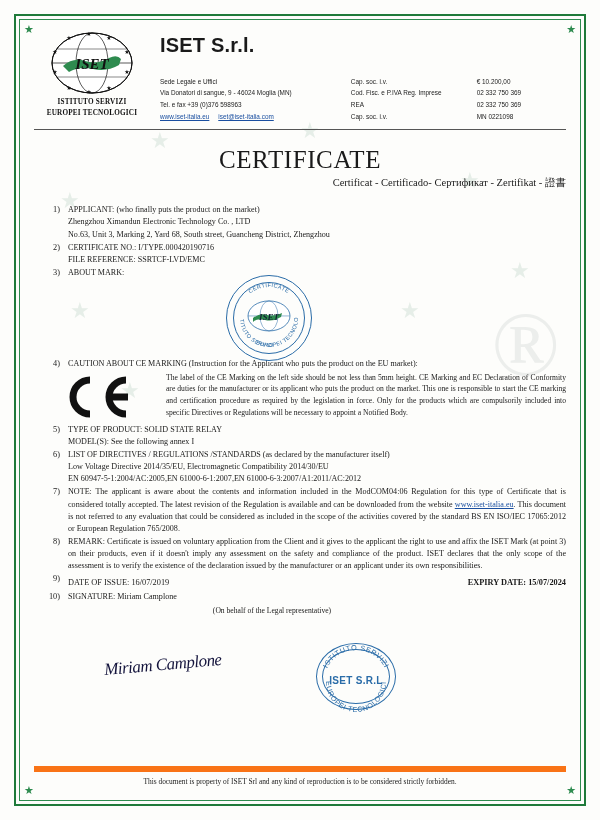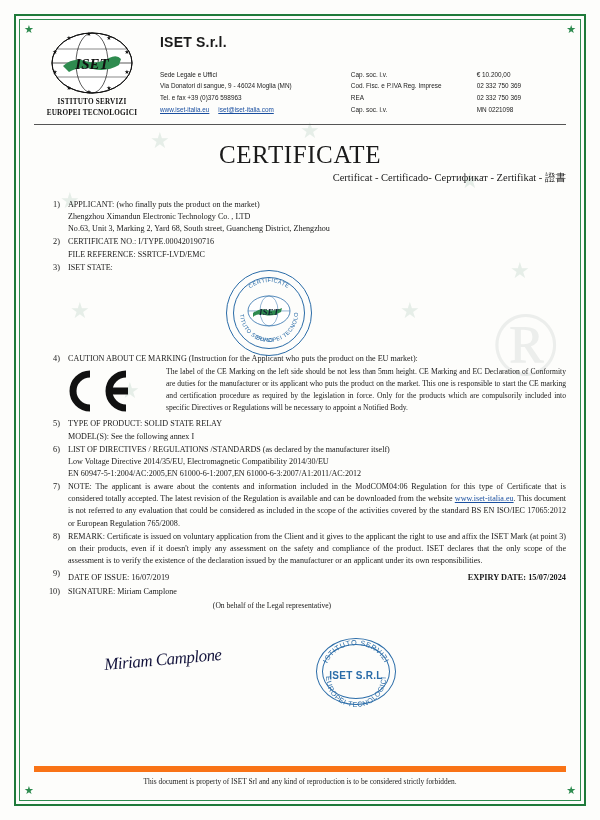--- a/index.html
+++ b/index.html
@@ -87,21 +87,21 @@
     letter-spacing: .2px;
     line-height: 1.25;
     margin-top: 2px;
     color: #111;
   }
   .header-right {
     flex: 1 1 auto;
     padding-top: 4px;
   }
   .company {
-    font-size: 14px;
+    font-size: 20px;
     font-weight: bold;
     font-family: "Liberation Sans", sans-serif;
     letter-spacing: .2px;
     margin-bottom: 19px;
   }
   .addr-table {
     width: 100%;
     border-collapse: collapse;
     font-family: "Liberation Sans", sans-serif;
     font-size: 6.4px;
@@ -387,21 +387,21 @@
           <div>
             <span class="b">FILE REFERENCE:</span>
             <span class="b">SSRTCF-LVD/EMC</span>
           </div>
         </div>
       </div>
 
       <div class="row">
         <div class="num">3)</div>
         <div class="rowbody">
-          <span class="b">ISET STATE:</span>
+          <span class="b">ABOUT MARK:</span>
           <div class="mark-area">
             <div class="stamp">
               <div class="ring"></div>
               <div class="ring2"></div>
               <svg class="arc-text" viewBox="0 0 86 86" width="86" height="86">
                 <defs>
                   <path id="arcTop" d="M 12,43 A 31,31 0 0 1 74,43"></path>
                   <path id="arcBot" d="M 14,43 A 29,29 0 0 0 72,43"></path>
                 </defs>
                 <text><textPath href="#arcTop" startOffset="50%" text-anchor="middle">CERTIFICATE</textPath></text>

